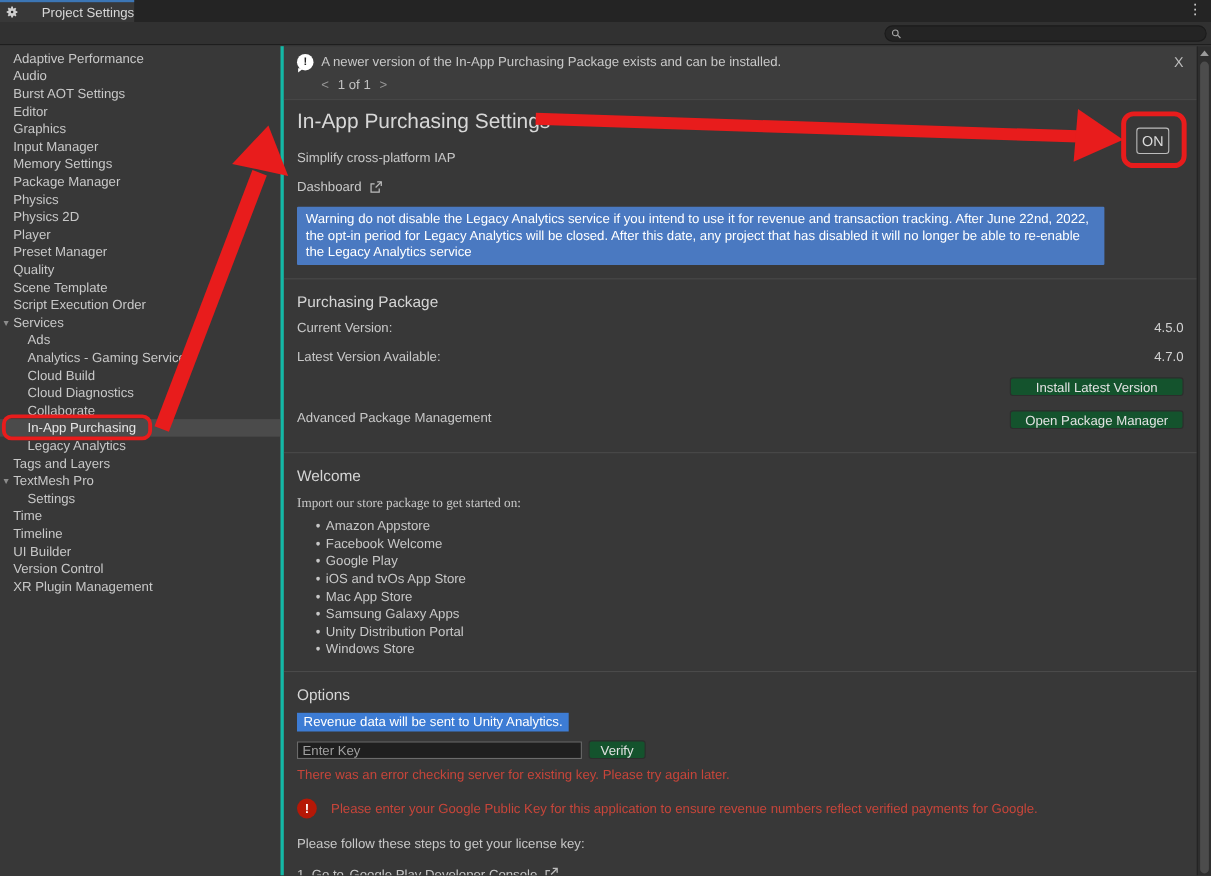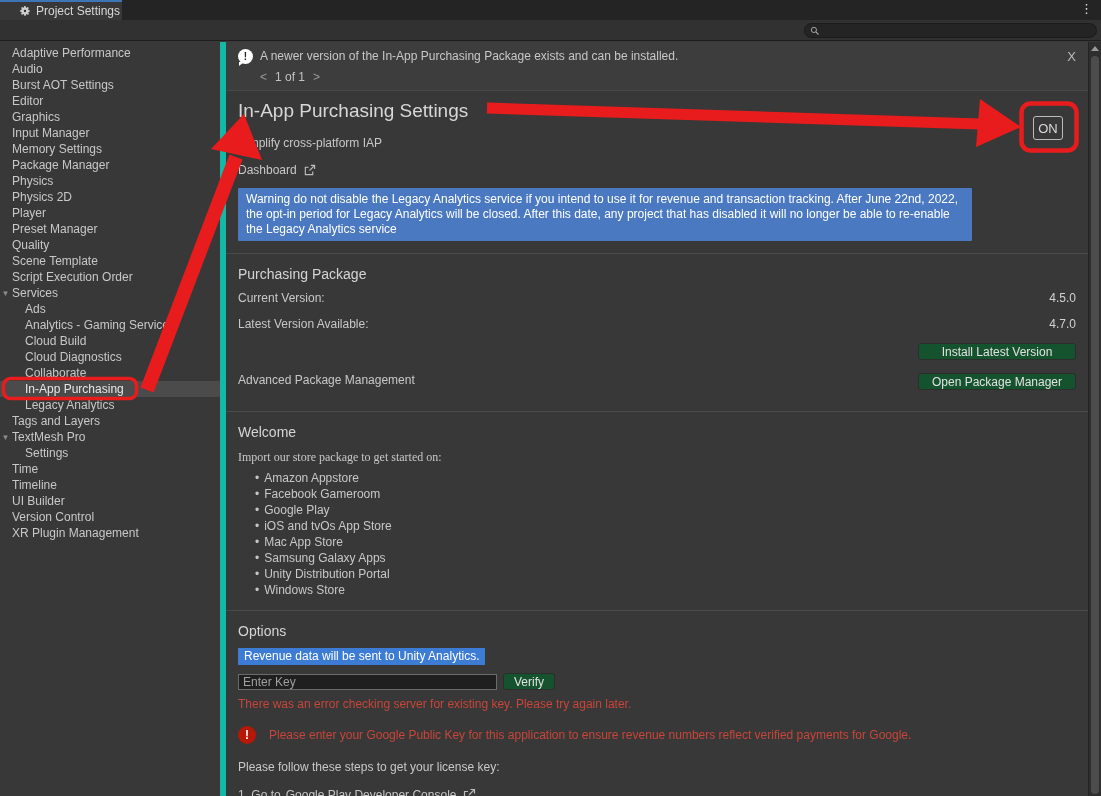--- a/index.html
+++ b/index.html
@@ -6,34 +6,34 @@
   html,body { margin:0; padding:0; background:#383838; }
   body {
     width:1101px; height:796px; position:relative; overflow:hidden;
     font-family:"Liberation Sans","DejaVu Sans",sans-serif;
     font-size:12px; color:#c8c8c8;
   }
   
   .titlebar { height:20px; background:#242424; display:flex; align-items:stretch; }
   .tab {
     width:122px; background:#383838; border-top:2px solid var(--tab-accent,#3c76b5);
-    display:flex; align-items:center; gap:5px; padding-left:19px; color:#d8d8d8; cursor:default;
+    display:flex; align-items:center; gap:5px; padding-left:5px; color:#d8d8d8; cursor:default;justify-content:space-between;
   }
   .kebab { margin-left:auto; color:#dcdcdc; font-size:13px; padding:1px 8px 0 8px; cursor:pointer; }
   
   .toolbar { height:21px; background:#313131; border-bottom:1px solid #1e1e1e; position:relative; }
   .searchbox {
     position:absolute; right:4px; top:3px; width:293px; height:15px;
     background:#242424; border:1px solid #1b1b1b; border-radius:8px;
     display:flex; align-items:center; padding-left:5px; gap:3px;
   }
   .searchbox input { background:transparent; border:none; outline:none; color:#dddddd; font-size:11px; flex:1; height:12px; font-family:inherit; }
   
   .content { position:absolute; top:42px; left:0; right:0; bottom:0; display:flex; }
-  .sidebar { width:226px; border-right:6px solid #14b8a6; padding-top:3px; overflow:hidden; flex:none; }
+  .sidebar { width:258px; border-right:3px solid #14b8a6; padding-top:3px; overflow:hidden; flex:none; }
   .side-row { height:16px; line-height:16px; position:relative; white-space:nowrap; font-size:12px; color:#c8c8c8; cursor:pointer; }
   .side-row.selected { background:#4b4b4b; color:#e6e6e6; }
   .tri { position:absolute; left:0; top:1px; width:11px; text-align:center; font-size:8px; color:#8c8c8c; }
   .lbl { display:inline-block; }
   .lvl0 .lbl { margin-left:12px; }
   .lvl1 .lbl { margin-left:25px; }
   .main { flex:1; position:relative; overflow:hidden; }
   .main-inner { position:absolute; left:0; top:0; right:13px; bottom:0; }
   
   .banner { background:#3d3d3d; border-bottom:1px solid #464646; padding:6px 12px 6px 12px; position:relative; }
@@ -226,21 +226,21 @@
         <button class="btn">Open Package Manager</button>
       </div>
 
       <hr class="sep" style="margin-top:21px;">
 
       
       <div class="h2">Welcome</div>
       <div class="intro">Import our store package to get started on:</div>
       <div class="stores">
           <div class="store-item"><span class="bullet">•</span><span>Amazon Appstore</span></div>
-          <div class="store-item"><span class="bullet">•</span><span>Facebook Gameroom</span></div>
+          <div class="store-item"><span class="bullet">•</span><span>Facebook Welcome</span></div>
           <div class="store-item"><span class="bullet">•</span><span>Google Play</span></div>
           <div class="store-item"><span class="bullet">•</span><span>iOS and tvOs App Store</span></div>
           <div class="store-item"><span class="bullet">•</span><span>Mac App Store</span></div>
           <div class="store-item"><span class="bullet">•</span><span>Samsung Galaxy Apps</span></div>
           <div class="store-item"><span class="bullet">•</span><span>Unity Distribution Portal</span></div>
           <div class="store-item"><span class="bullet">•</span><span>Windows Store</span></div>
         </div>
 
       <hr class="sep">
 

